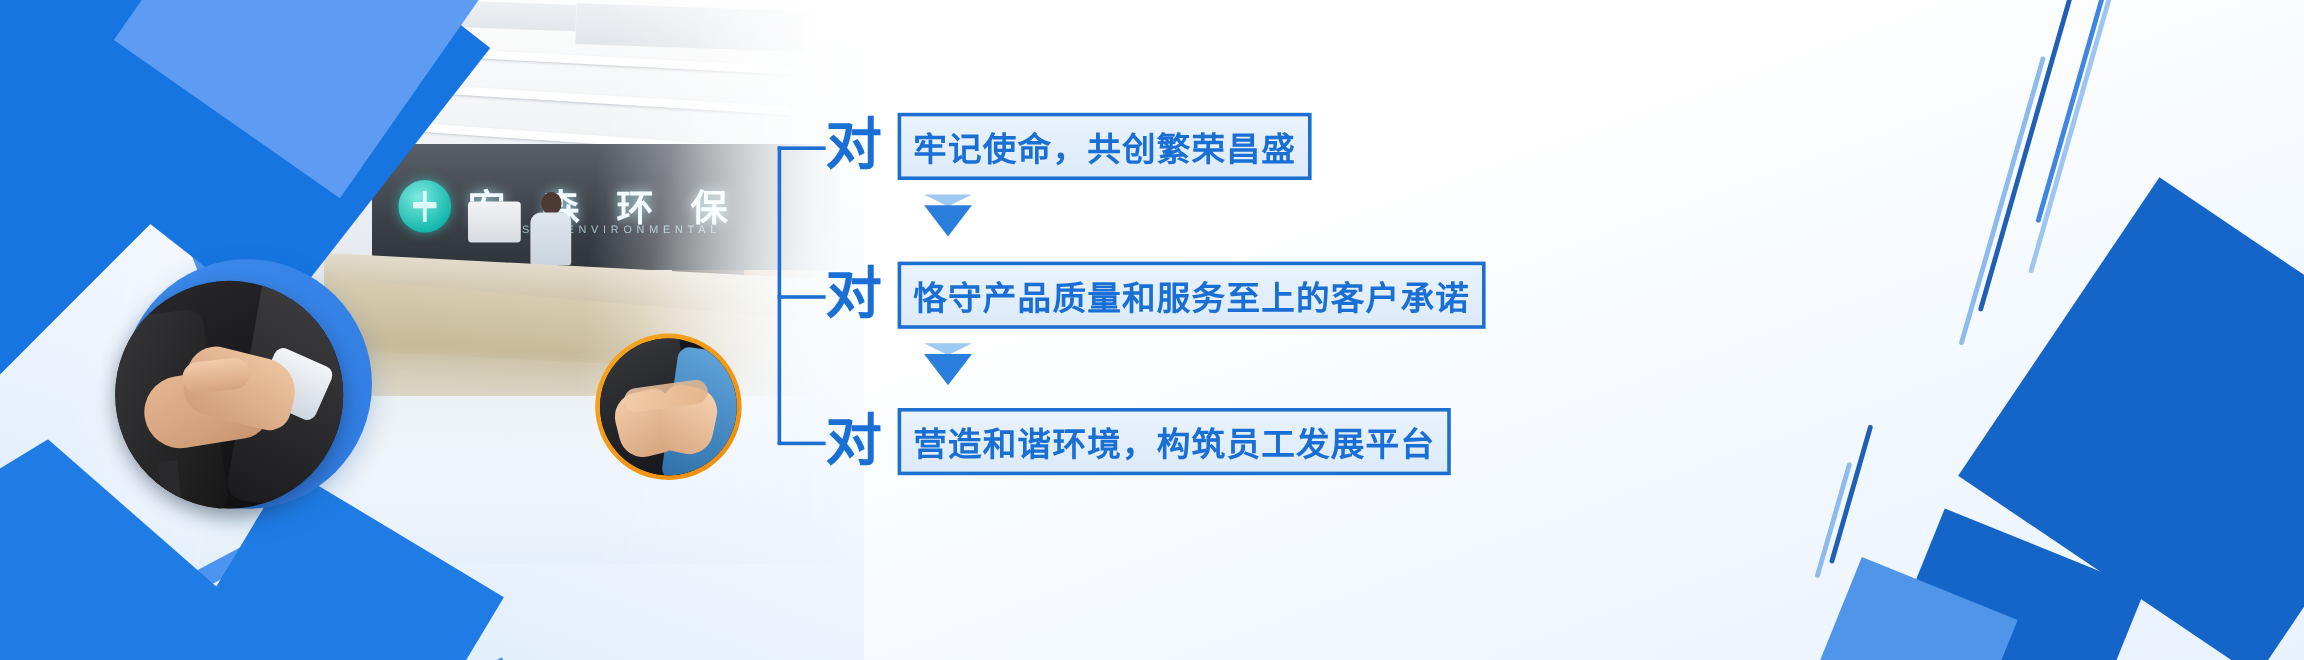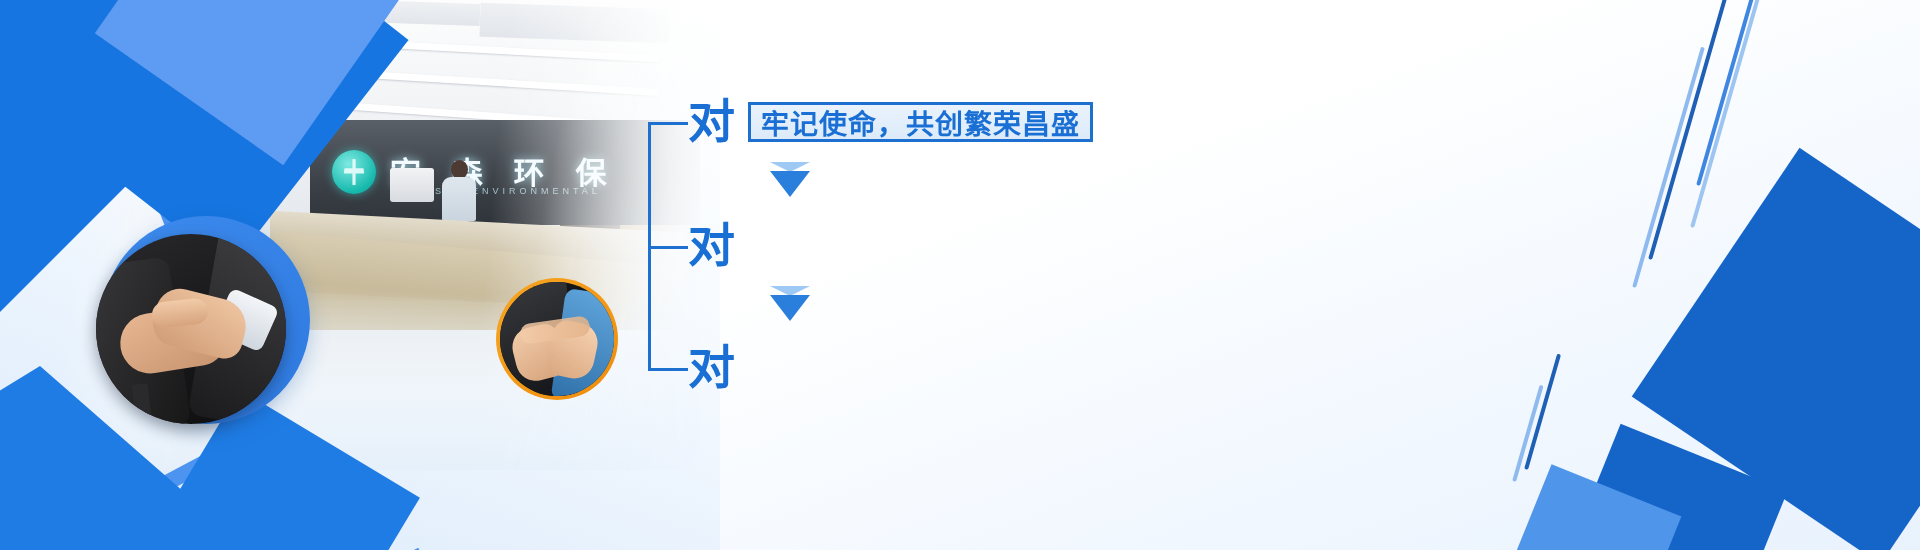--- a/index.html
+++ b/index.html
@@ -260,21 +260,21 @@
     font-size:47px;font-weight:700;line-height:68px;
     font-family:"DejaVu Sans","Liberation Sans",sans-serif;
     letter-spacing:1px;
   }
   .hl-blue{color:#1a6fd4;}
   .hl-orange{color:#f59a1b;}
 
   .tagbox{
     margin-left:12px;
     display:inline-flex;align-items:center;
-    height:40px;padding:0 10px;
+    height:56px;padding:0 10px;
     border:3px solid #1d6fd0;
     background:linear-gradient(180deg,#eaf3fd,#dceaf9);
     font-size:28px;font-weight:700;color:#1a6fd4;
     letter-spacing:1px;
     font-family:"DejaVu Sans","Liberation Sans",sans-serif;
     box-sizing:border-box;
   }
 
   .arrow{
     position:absolute;left:142px;width:0;height:0;
@@ -395,25 +395,27 @@
       <span class="tagbox">牢记使命，共创繁荣昌盛</span>
     </div>
 
     <div class="arrow ar1">
       <span class="top"></span>
         <span class="bot"></span>
     </div>
 
     <div class="row row2">
       <span class="headline hl-blue">对</span>
+      <span class="tagbox">恪守产品质量和服务至上的客户承诺</span>
     </div>
 
     <div class="arrow ar2">
       <span class="top"></span>
         <span class="bot"></span>
     </div>
 
     <div class="row row3">
       <span class="headline hl-blue">对</span>
+      <span class="tagbox">营造和谐环境，构筑员工发展平台</span>
     </div>
 
   </div>
 </div>
 
 </body></html>

